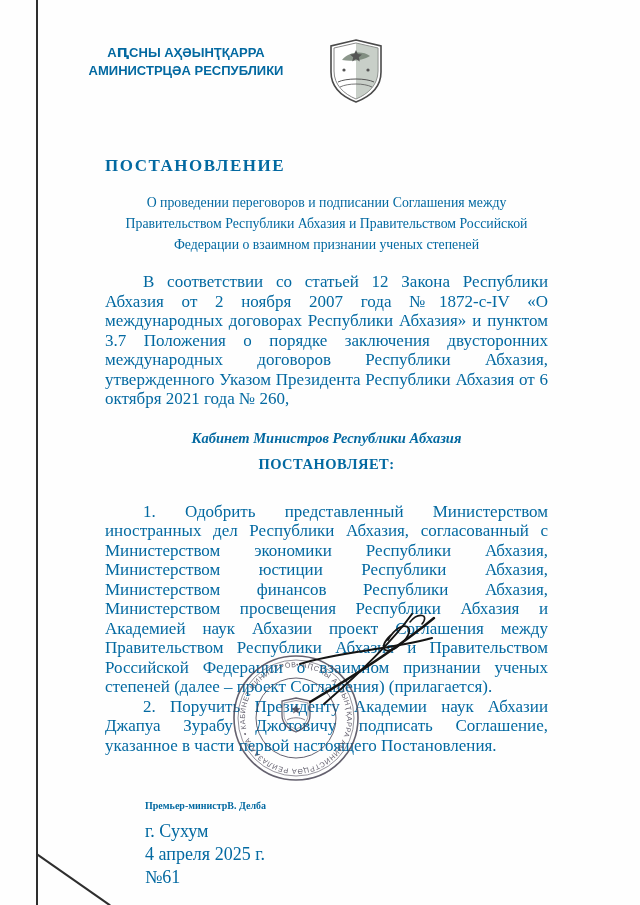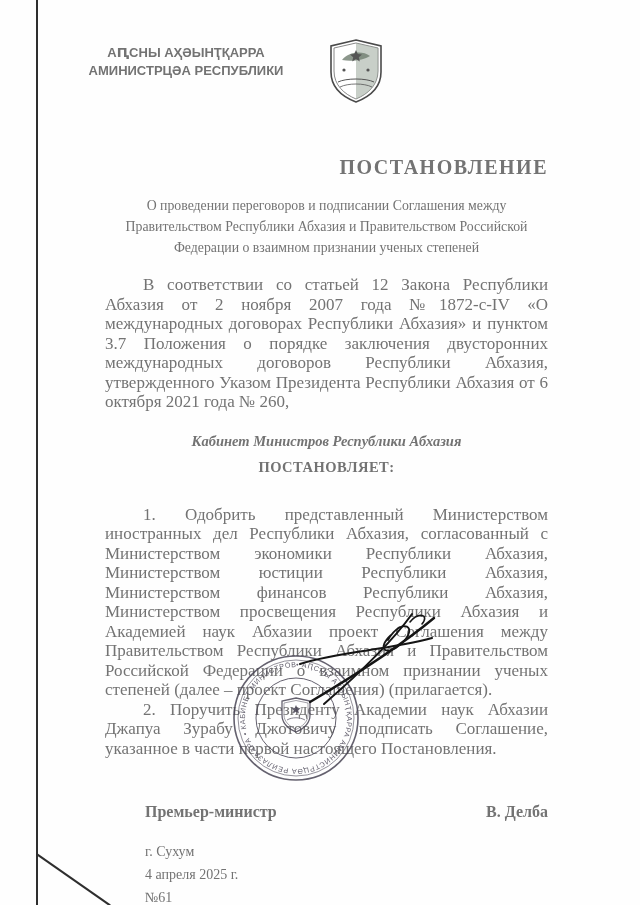--- a/index.html
+++ b/index.html
@@ -3,21 +3,21 @@
 <meta charset="utf-8">
 <style>
   * { margin:0; padding:0; box-sizing:border-box; }
   html,body { background:#ffffff; }
   .page {
     position:relative;
     width:640px; height:905px;
     background:#fefefe;
     overflow:hidden;
     font-family:"Liberation Serif","DejaVu Serif",serif;
-    color:#737373;
+    color:#0369a1;
   }
   .scan-left {
     position:absolute; left:36px; top:0; width:2px; height:100%;
     background:#2e2e2e;
   }
   .scan-diag {
     position:absolute; left:37px; top:853px; width:90px; height:2px;
     background:#2e2e2e; transform:rotate(35deg); transform-origin:0 0;
   }
   .content { position:relative; padding:38px 92px 0 105px; z-index:2; }
@@ -27,42 +27,42 @@
   }
   .org-block {
     font-family:"Liberation Sans","DejaVu Sans",sans-serif;
     font-weight:bold; font-size:13px; line-height:18px;
     text-align:center; padding-top:6px;
   }
   .org-left  { width:252px; }
   .org-right { width:238px; padding-top:9px; font-size:13.5px; letter-spacing:.3px; }
   .emblem-wrap { width:56px; margin:0 6px 0 16px; flex:0 0 auto; }
   .doc-title {
-    text-align:right; font-weight:bold; font-size:20px;
+    text-align:left; font-weight:bold; font-size:17px;
     letter-spacing:1.5px; margin-top:48px;
   }
   .doc-subject {
     text-align:center; font-weight:normal; font-size:13.8px;
     line-height:21px; margin:16px auto 0; max-width:475px;
   }
   .para {
     font-size:17px; line-height:19.5px;
     text-align:justify; text-indent:38px;
   }
   .preamble { margin-top:17px; }
   .center-bold { text-align:center; font-weight:bold; font-size:14.5px; }
   .issuing { margin-top:21px;font-style:italic; }
   .resolves { margin-top:9px; letter-spacing:.5px; }
   .items { margin-top:29px; }
   .signature-row {
-    display:flex; justify-content:space-between;
+    display:flex; justify-content:flex-start;
     margin-top:45px; padding-left:40px;
-    font-weight:bold; font-size:16px;
+    font-weight:bold; font-size:10px;
   }
-  .footer-block { margin-top:22px; padding-left:40px; font-size:14px; line-height:17px; }
+  .footer-block { margin-top:12px; padding-left:40px; font-size:18px; line-height:17px; }
   .footer-block div { margin-bottom:6px; }
   .sig-svg   { position:absolute; left:292px; top:608px; z-index:4; }
   .stamp-svg { position:absolute; left:228px; top:650px; z-index:3; opacity:.85; }
 </style>
 </head>
 <body>
 
 <div class="page">
 
   <div class="scan-left"></div>

